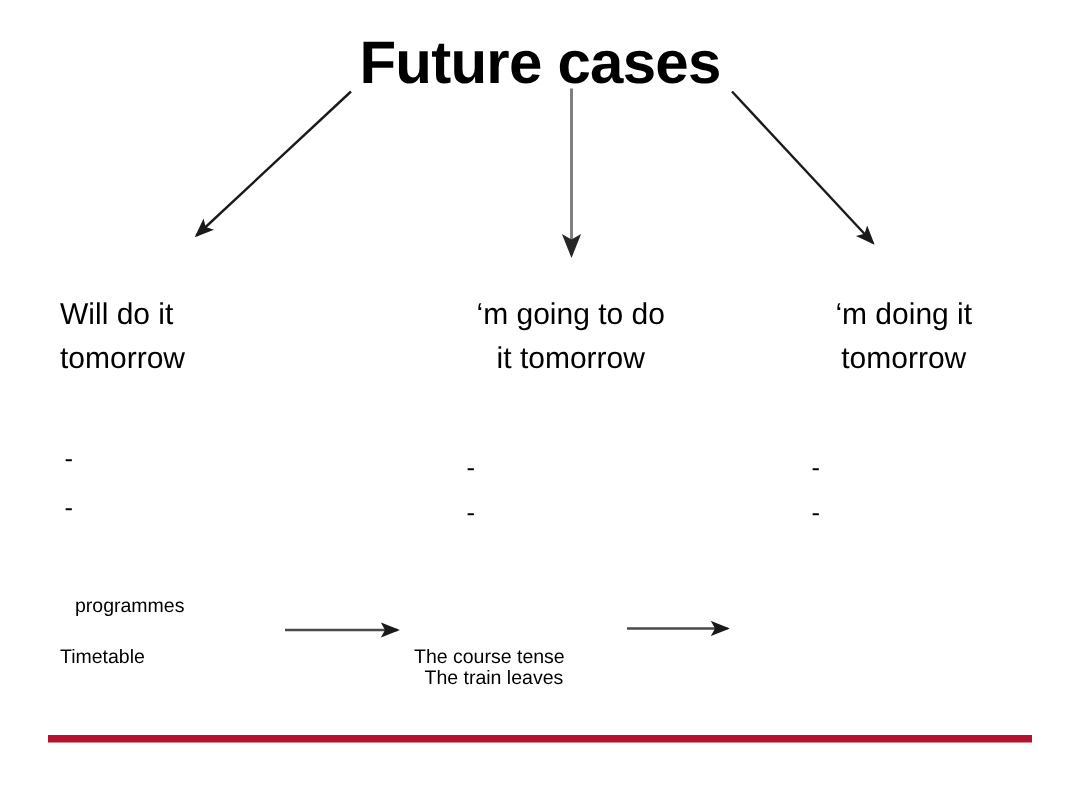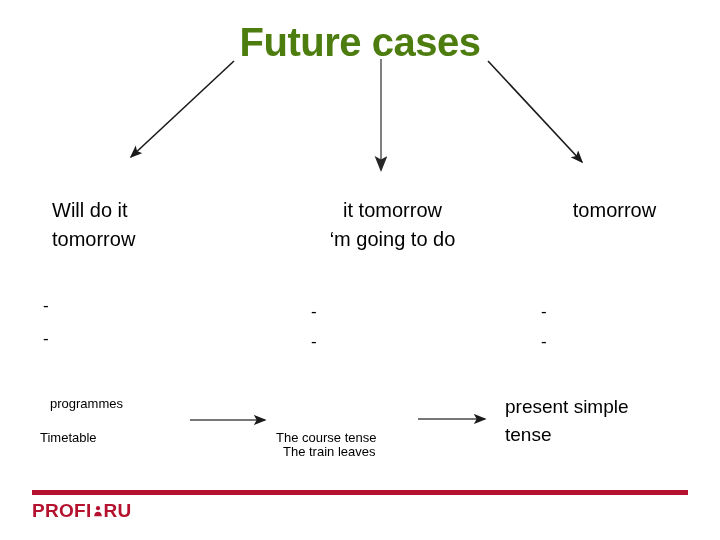--- a/index.html
+++ b/index.html
@@ -21,42 +21,41 @@
 
   
   .title {
     position: absolute;
     left: 0;
     top: 20px;
     width: 720px;
     text-align: center;
     font-size: 40px;
     font-weight: bold;
-    color: #4d7c0f;
+    color: #000000;
     letter-spacing: -0.5px;
     line-height: 1.1;
   }
 
   
   .arrow-layer {
     position: absolute;
     left: 0;
     top: 0;
     width: 720px;
     height: 540px;
     pointer-events: none;
   }
 
   
   .col-head {
     position: absolute;
     font-size: 20px;
     line-height: 1.45;
     color: #000000;
-    margin-left: 12px;
   }
   .col-head-1 {
     left: 40px;
     top: 196px;
     width: 230px;
     text-align: left;
   }
   .col-head-2 {
     left: 268px;
     top: 196px;
@@ -170,52 +169,39 @@
       <line x1="418" y1="419" x2="485" y2="419" stroke="#4a4a4a" stroke-width="1.6" marker-end="url(#ah-dark)"></line>
     </g>
   </svg>
 
   <div class="col-head col-head-1">
     <div>Will do it</div>
     <div>tomorrow</div>
   </div>
 
   <div class="col-head col-head-2">
+    <div>‘m going to do</div>
     <div>it tomorrow</div>
-    <div>‘m going to do</div>
   </div>
 
   <div class="col-head col-head-3">
+    <div>‘m doing it</div>
     <div>tomorrow</div>
   </div>
 
   <div class="dash dash-c1-r1">-</div>
   <div class="dash dash-c1-r2">-</div>
   <div class="dash dash-c2-r1">-</div>
   <div class="dash dash-c2-r2">-</div>
   <div class="dash dash-c3-r1">-</div>
   <div class="dash dash-c3-r2">-</div>
 
   <div class="bot bot-small bot-l1">programmes</div>
   <div class="bot bot-small bot-l2">Timetable</div>
 
   <div class="bot bot-small bot-m1">The train leaves</div>
   <div class="bot bot-small bot-m2">The course tense</div>
 
-  <div class="bot bot-right">
-    <div>present simple</div>
-    <div>tense</div>
-  </div>
 
   <div class="footer-rule"></div>
 
-  <div class="logo">
-    <span>PROFI</span>
-    <span class="logo-mark">
-      <svg width="10" height="14" viewBox="0 0 10 14" aria-hidden="true">
-        <circle cx="5" cy="4.2" r="2.1" fill="#B4122F"></circle>
-        <path d="M1.2 12.2 C1.2 9.3 3.0 7.8 5 7.8 C7 7.8 8.8 9.3 8.8 12.2 Z" fill="#B4122F"></path>
-      </svg>
-    </span>
-    <span>RU</span>
-  </div>
 
 </div>
 
 </body></html>

